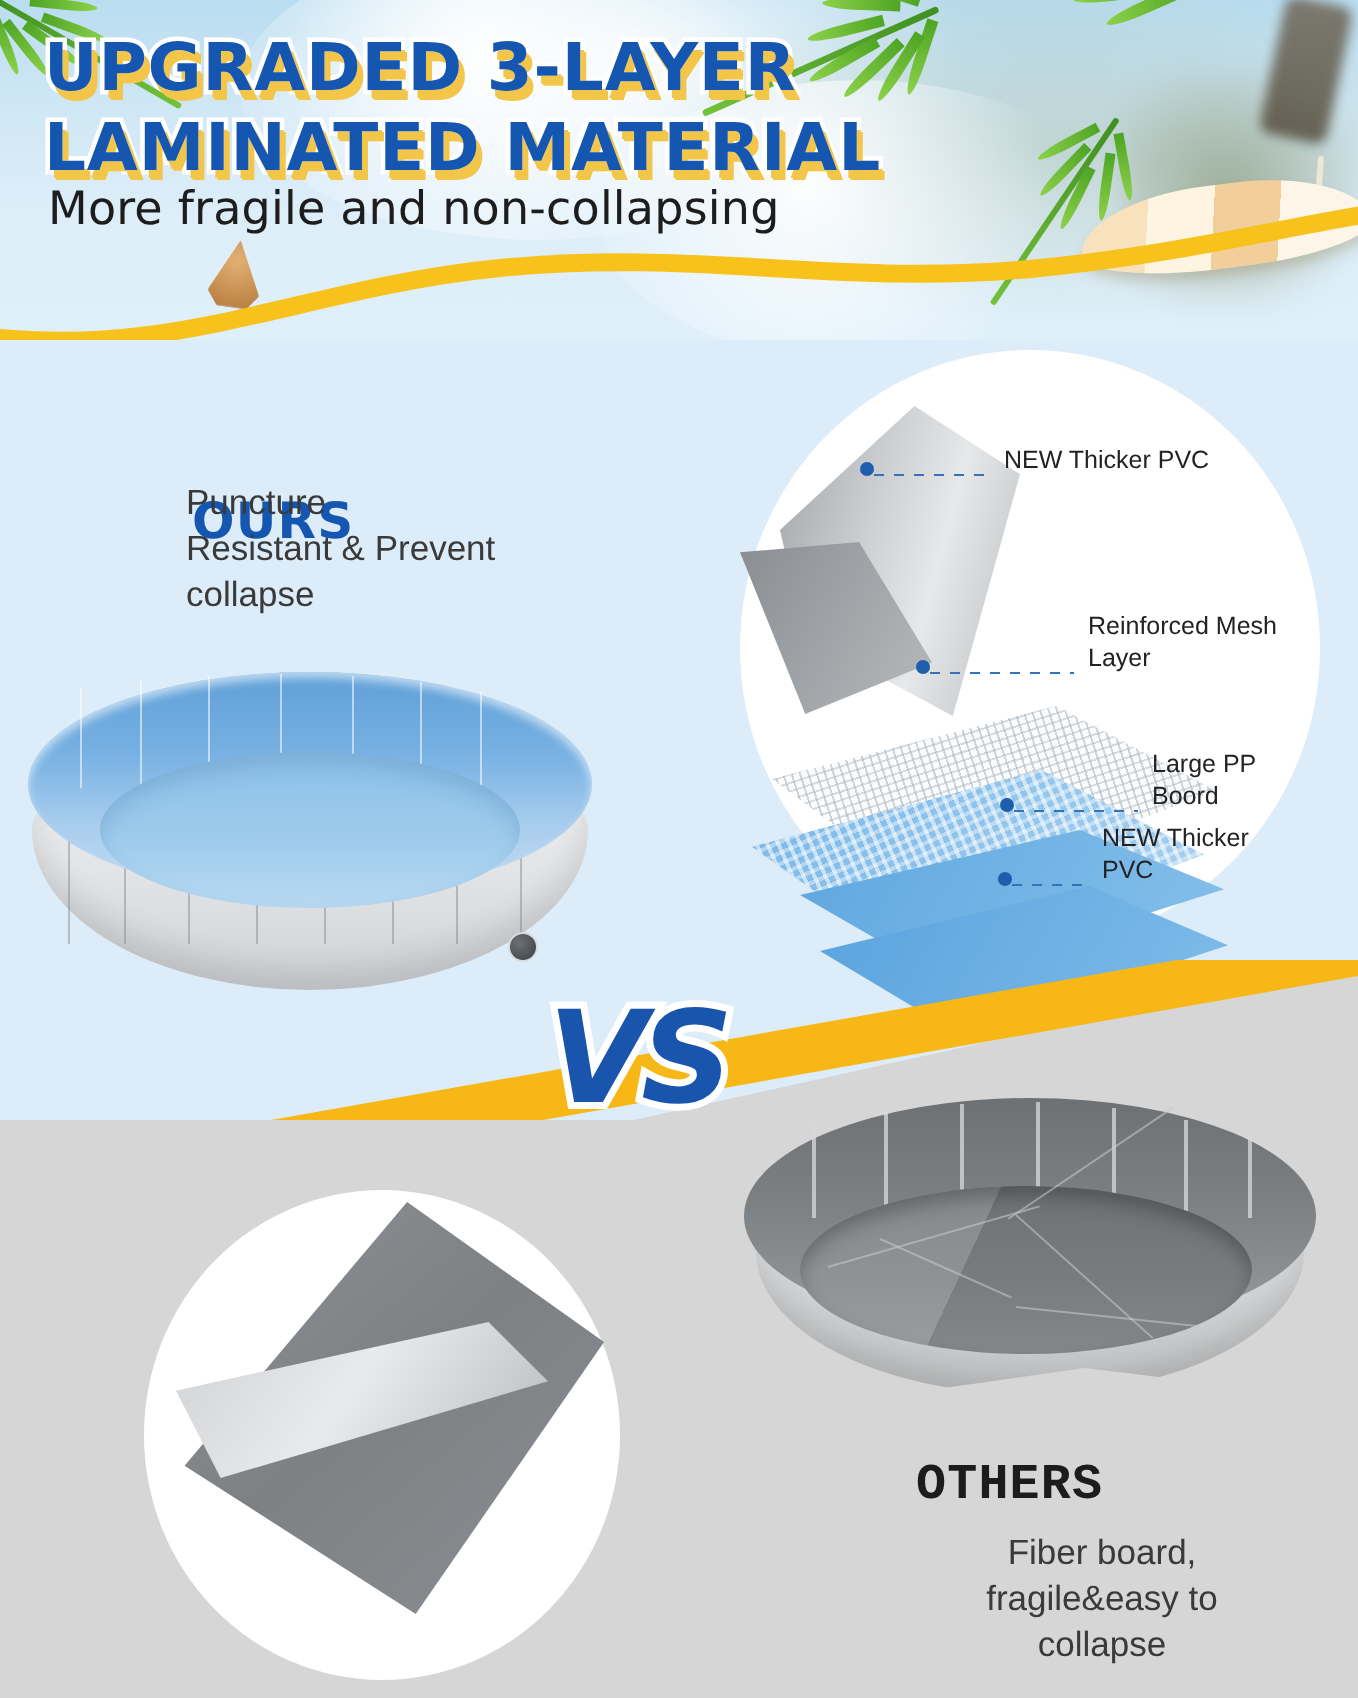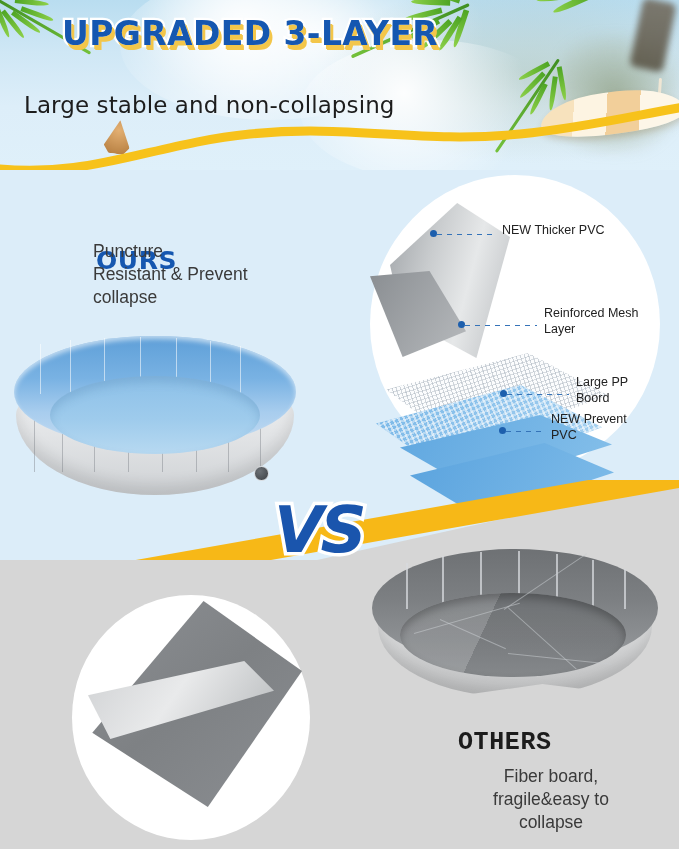--- a/index.html
+++ b/index.html
@@ -56,21 +56,20 @@
   .title-line {
     font-family:"DejaVu Sans", sans-serif;
     font-weight:bold; font-size:33px; letter-spacing:.4px; line-height:40px;
     color:#1557b0;
     -webkit-text-stroke:4.5px #ffffff;
     paint-order:stroke fill;
     text-shadow:
        0 0 0 #fff,
        2px 4px 0 #f3c64a, 3px 5px 0 #f3c64a;
     white-space:nowrap;
-    margin-left:40px;
   }
   .subtitle {
     position:absolute; left:24px; top:92px;
     font-family:"DejaVu Sans", sans-serif;
     font-size:23px; color:#1d1d1d; letter-spacing:.1px;
   }
   .beach-umbrella {
     position:absolute; left:540px; top:78px; width:145px; height:62px;
   }
   .beach-umbrella .canopy {
@@ -187,21 +186,21 @@
     filter:drop-shadow(1px 2px 2px rgba(0,0,0,.12));
   }
   .lay-blue-solid2 {
     left:40px; top:268px; width:204px; height:74px;
     background:linear-gradient(120deg,#5aa3de,#7fbce9);
     clip-path:polygon(0 44%, 66% 0, 100% 40%, 34% 100%);
     filter:drop-shadow(1px 2px 2px rgba(0,0,0,.12));
   }
 
   
-  .callout { position:absolute; display:flex; align-items:center; }
+  .callout { position:absolute; display:flex; align-items:flex-end; }
   .callout .dot {
     width:7px; height:7px; border-radius:50%; background:#1d5fad;
     margin-top:6px; flex:0 0 auto;
   }
   .callout .dash {
     height:1px; margin-top:9px; flex:0 0 auto;
     background:repeating-linear-gradient(90deg,#3573b8 0 5px, rgba(0,0,0,0) 5px 10px);
   }
   .callout .ctext {
     font-size:12.5px; line-height:16px; color:#222; margin-left:7px; white-space:pre-line;
@@ -328,22 +327,23 @@
       <i style="transform:rotate(34deg)  translateX(10px);"></i>
     </div>
 
     <div class="beach-umbrella">
       <div class="pole"></div>
       <div class="canopy"></div>
     </div>
 
     <div class="title-wrap">
       <div class="title-line">UPGRADED 3-LAYER</div>
-    </div>
-    <div class="subtitle">Large stable and non-collapsing</div>
+      <div class="title-line">LAMINATED MATERIAL</div>
+    </div>
+    <div class="subtitle">More fragile and non-collapsing</div>
 
     <div class="hdr-shell"></div>
   </div>
 
   <svg class="wave" viewBox="0 0 679 72" preserveAspectRatio="none">
     <path d="M-10,58 C 90,70 150,34 250,24 C 350,14 420,34 520,24 C 590,17 640,4 690,-4" fill="none" stroke="#f7c21b" stroke-width="9" stroke-linecap="round"></path>
   </svg>
 
   <div class="sec-ours"></div>
 
@@ -401,21 +401,21 @@
   <div class="callout" style="left:458px; top:305px;">
     <span class="dot"></span>
     <span class="dash" style="width:72px;"></span>
     <span class="ctext">Reinforced Mesh
 Layer</span>
   </div>
 
   <div class="callout" style="left:499px; top:411px;">
     <span class="dot"></span>
     <span class="dash" style="width:38px;"></span>
-    <span class="ctext">NEW Prevent
+    <span class="ctext">NEW Thicker
 PVC</span>
   </div>
 
   <svg class="diag-band" viewBox="0 0 679 150" preserveAspectRatio="none">
     <polygon points="0,150 679,0 679,150 0,150" fill="#d6d6d6"></polygon>
     <polygon points="0,104 679,-16 679,8 0,128" fill="#f7b817"></polygon>
   </svg>
 
   <div class="vs-badge">VS</div>
 

